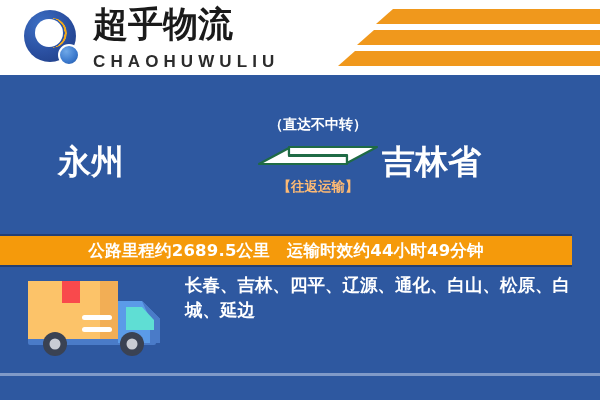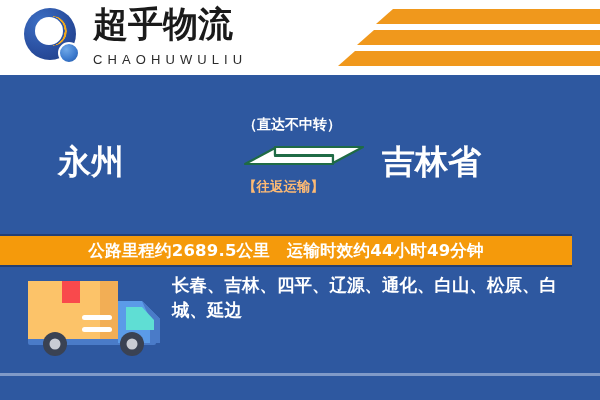--- a/index.html
+++ b/index.html
@@ -81,22 +81,22 @@
   .logo-cn {
     font-family: "DejaVu Sans", "Liberation Sans", sans-serif;
     font-size: 35px;
     font-weight: 700;
     color: #1a1a1a;
     line-height: 1.04;
     letter-spacing: 0px;
     white-space: nowrap;
   }
   .logo-en {
-    font-size: 13px;
-    font-weight: 400;
+    font-size: 17px;
+    font-weight: 700;
     color: #2b2b2b;
     letter-spacing: 5.1px;
     line-height: 1.15;
     margin-top: 10px;
     white-space: nowrap;
   }
 
   .stripes {
     position: absolute;
     right: 0; top: 6px;
@@ -133,23 +133,23 @@
     font-weight: 700;
     color: #ffffff;
     line-height: 1;
     white-space: nowrap;
   }
   .city-origin { left: 58px;  top: 42px; }
   .city-dest   { left: 382px; top: 42px; }
 
   .mid {
     position: absolute;
-    left: 243px; top: 14px;
+    left: 257px; top: 14px;
     width: 122px;
-    text-align: left;
+    text-align: center;
   }
   .mid-top {
     font-family: "DejaVu Sans", "Liberation Sans", sans-serif;
     font-size: 14px;
     font-weight: 700;
     color: #ffffff;
     white-space: nowrap;
     line-height: 1.1;
   }
   .arrow-wrap {
@@ -195,21 +195,21 @@
     left: 0; top: 196px;
     width: 600px; height: 90px;
   }
   .truck {
     position: absolute;
     left: 26px; top: 4px;
     width: 138px; height: 84px;
   }
   .cities {
     position: absolute;
-    left: 172px; top: 2px;
+    left: 185px; top: 2px;
     width: 412px;
     font-family: "DejaVu Sans", "Liberation Sans", sans-serif;
     font-size: 17.5px;
     font-weight: 700;
     color: #ffffff;
     line-height: 1.45;
     word-break: break-all;
   }
 
   .footline {

